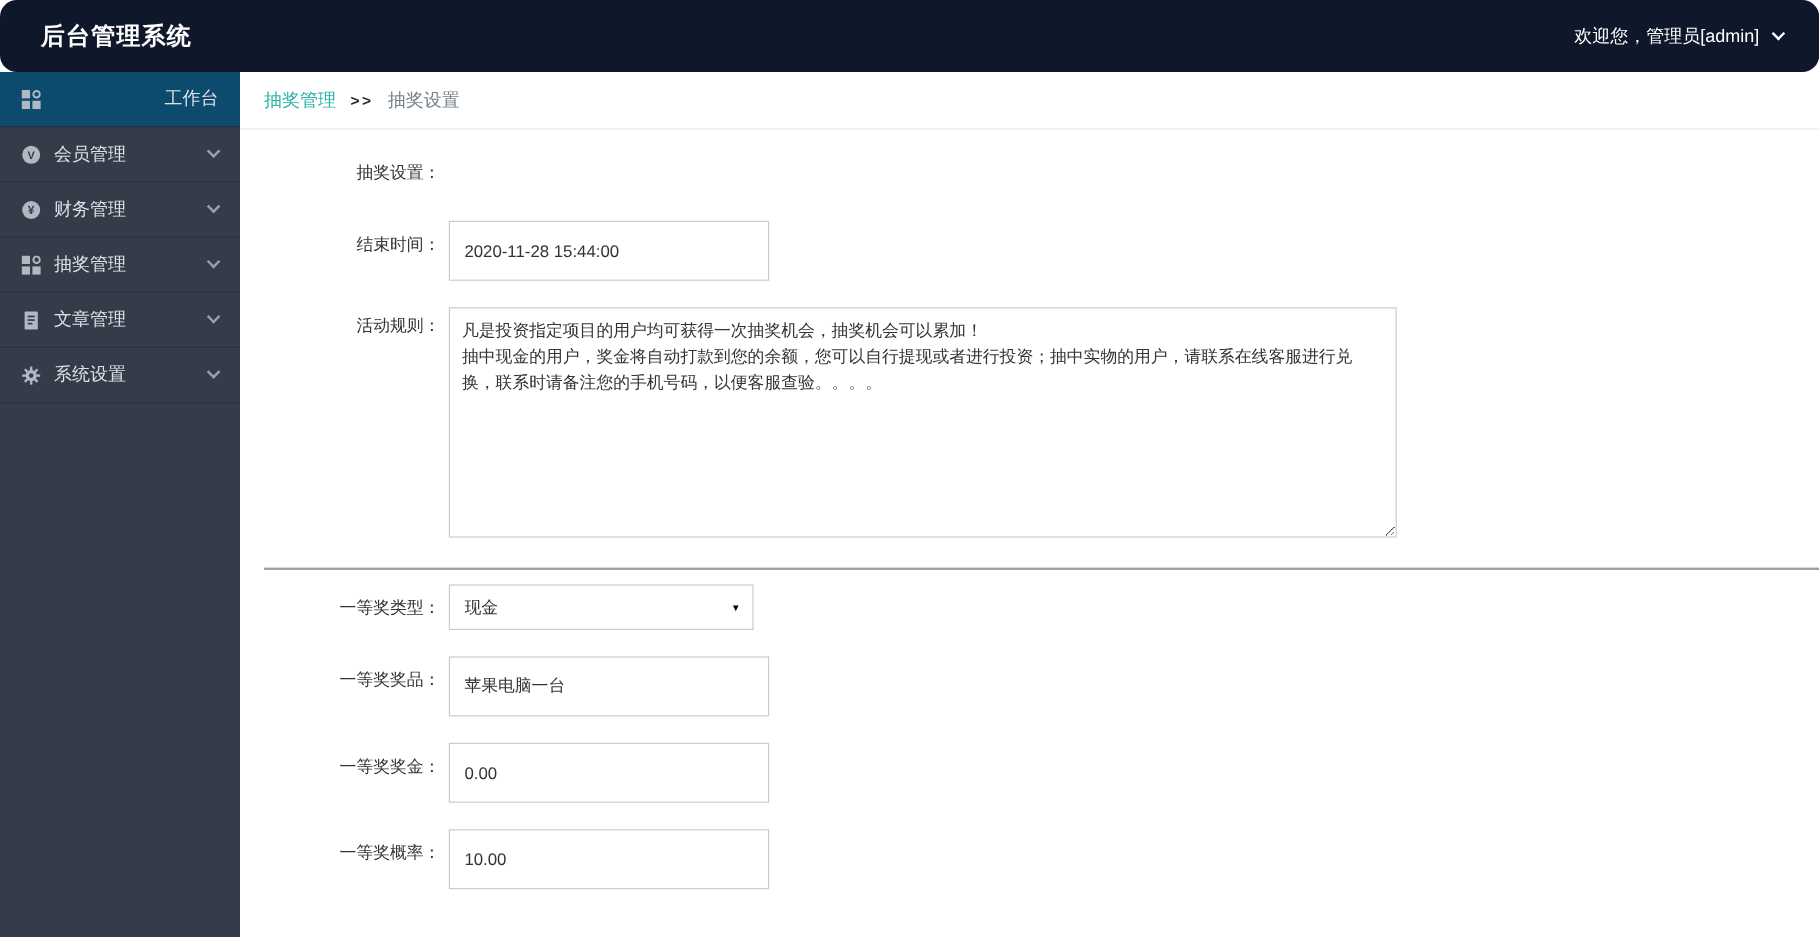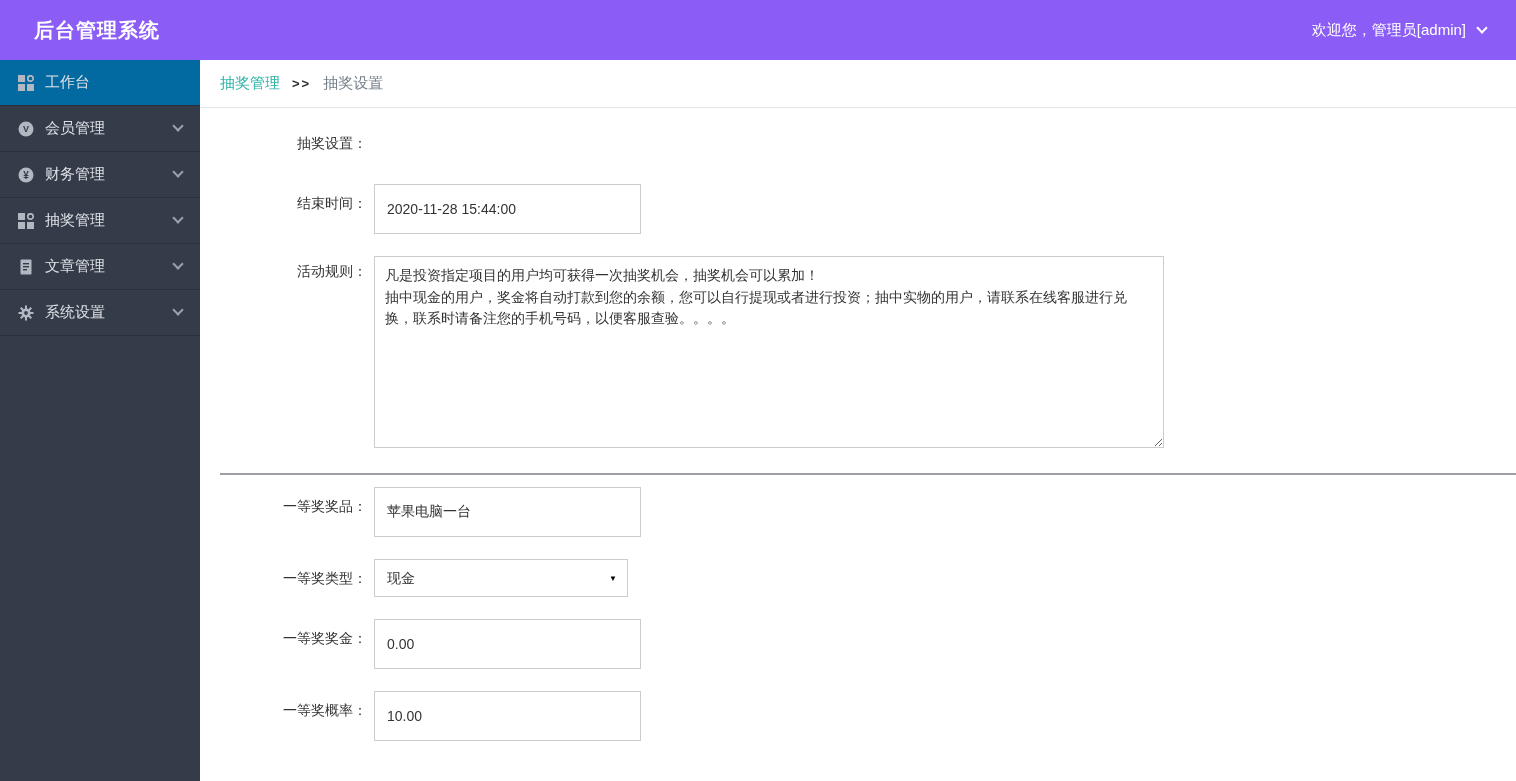--- a/index.html
+++ b/index.html
@@ -3,40 +3,41 @@
 <meta charset="utf-8">
 <style>
   * { margin:0; padding:0; box-sizing:border-box; }
   html,body { width:1516px; height:781px; overflow:hidden; }
   body {
     font-family:"Liberation Sans","DejaVu Sans",sans-serif;
     font-size:14px; color:#333; background:#fff;
   }
   
   .topbar {
-    height:60px; background:#8b5cf6; display:flex;
+    height:60px; background:#0f172a; display:flex;
     align-items:center; justify-content:space-between;
     padding:0 30px 0 34px;
+    border-radius:14px;
   }
   .app-title { color:#fff; font-size:20px; font-weight:bold; letter-spacing:1px; }
   .user-menu { color:#fff; font-size:15px; display:flex; align-items:center; gap:12px; cursor:pointer; }
   .chev {
     width:8px; height:8px; border-right:2px solid #fff; border-bottom:2px solid #fff;
     transform:rotate(45deg); margin-top:-5px; display:inline-block;
   }
   .chev.gray { border-color:#9aa1ad; }
   
   .layout { display:flex; height:721px; }
   .sidebar { width:200px; background:#353c49; flex-shrink:0; }
   .side-item {
     height:46px; display:flex; align-items:center;
     padding:0 18px; border-bottom:1px solid #2b313c;
     color:#dde1e7; font-size:15px; cursor:pointer;
   }
-  .side-item.active { background:#0369a1; }
+  .side-item.active { background:#0c4a6e;text-align:right; }
   .side-icon { width:16px; height:16px; margin-right:11px; display:inline-flex; align-items:center; justify-content:center; flex-shrink:0; }
   .side-label { flex:1; }
   
   .main { flex:1; background:#fff; overflow:hidden; }
   .breadcrumb {
     height:48px; border-bottom:1px solid #e4e7ea; display:flex;
     align-items:center; padding-left:20px; font-size:15px; gap:12px;
   }
   .crumb-parent { color:#2cb3a7; cursor:pointer; text-decoration:none; }
   .crumb-sep { color:#2b2b2b; font-weight:bold; font-size:13px; letter-spacing:2px; }
@@ -194,39 +195,39 @@
         <div class="fcontrol">
           <textarea class="rules" style="">凡是投资指定项目的用户均可获得一次抽奖机会，抽奖机会可以累加！
 抽中现金的用户，奖金将自动打款到您的余额，您可以自行提现或者进行投资；抽中实物的用户，请联系在线客服进行兑换，联系时请备注您的手机号码，以便客服查验。。。。</textarea>
         </div>
       </div>
 
       <hr class="divider">
 
 
       <div class="form-row">
-        <div class="flabel">一等奖奖品：</div>
-        <div class="fcontrol">
-          <input type="text" class="text" value="苹果电脑一台" style="">
-        </div>
-      </div>
-
-      <div class="form-row">
         <div class="flabel">一等奖类型：</div>
         <div class="fcontrol">
           <div class="select-wrap">
             <select>
               <option>现金</option>
             </select>
             <span class="select-arrow">▼</span>
           </div>
         </div>
       </div>
 
       <div class="form-row">
+        <div class="flabel">一等奖奖品：</div>
+        <div class="fcontrol">
+          <input type="text" class="text" value="苹果电脑一台" style="">
+        </div>
+      </div>
+
+      <div class="form-row">
         <div class="flabel">一等奖奖金：</div>
         <div class="fcontrol">
           <input type="text" class="text" value="0.00" style="">
         </div>
       </div>
 
       <div class="form-row">
         <div class="flabel">一等奖概率：</div>
         <div class="fcontrol">
           <input type="text" class="text" value="10.00" style="">

